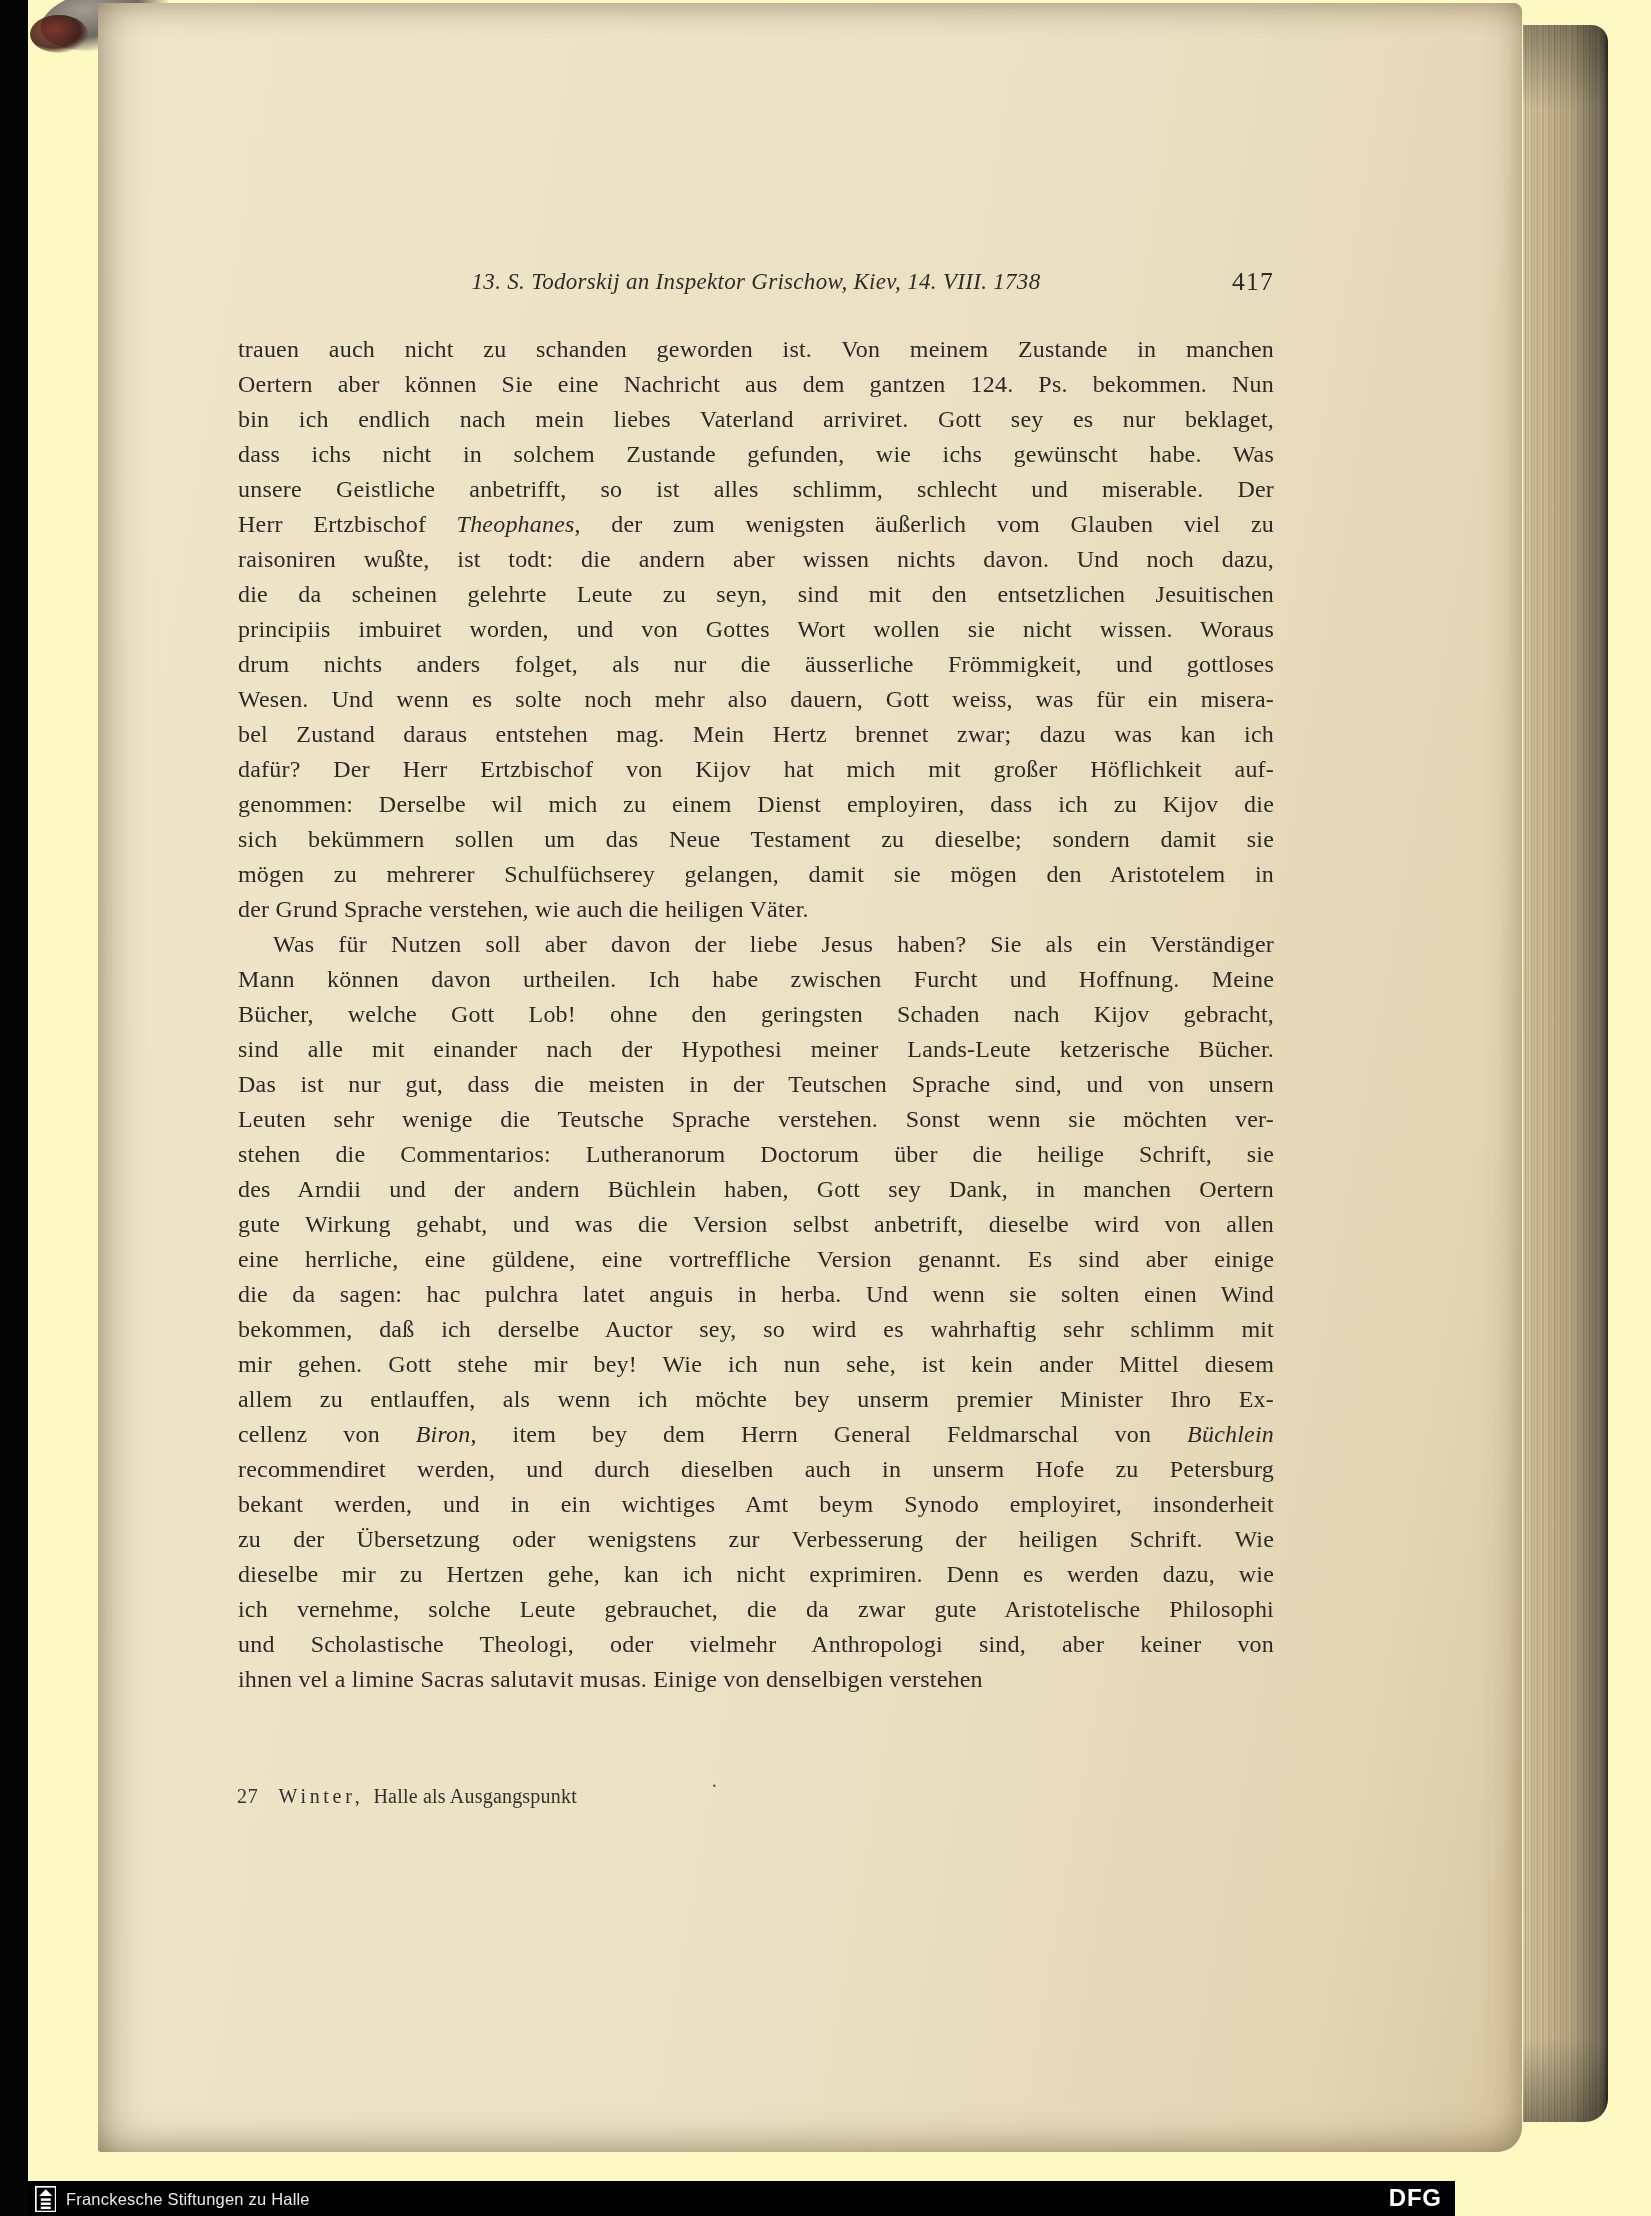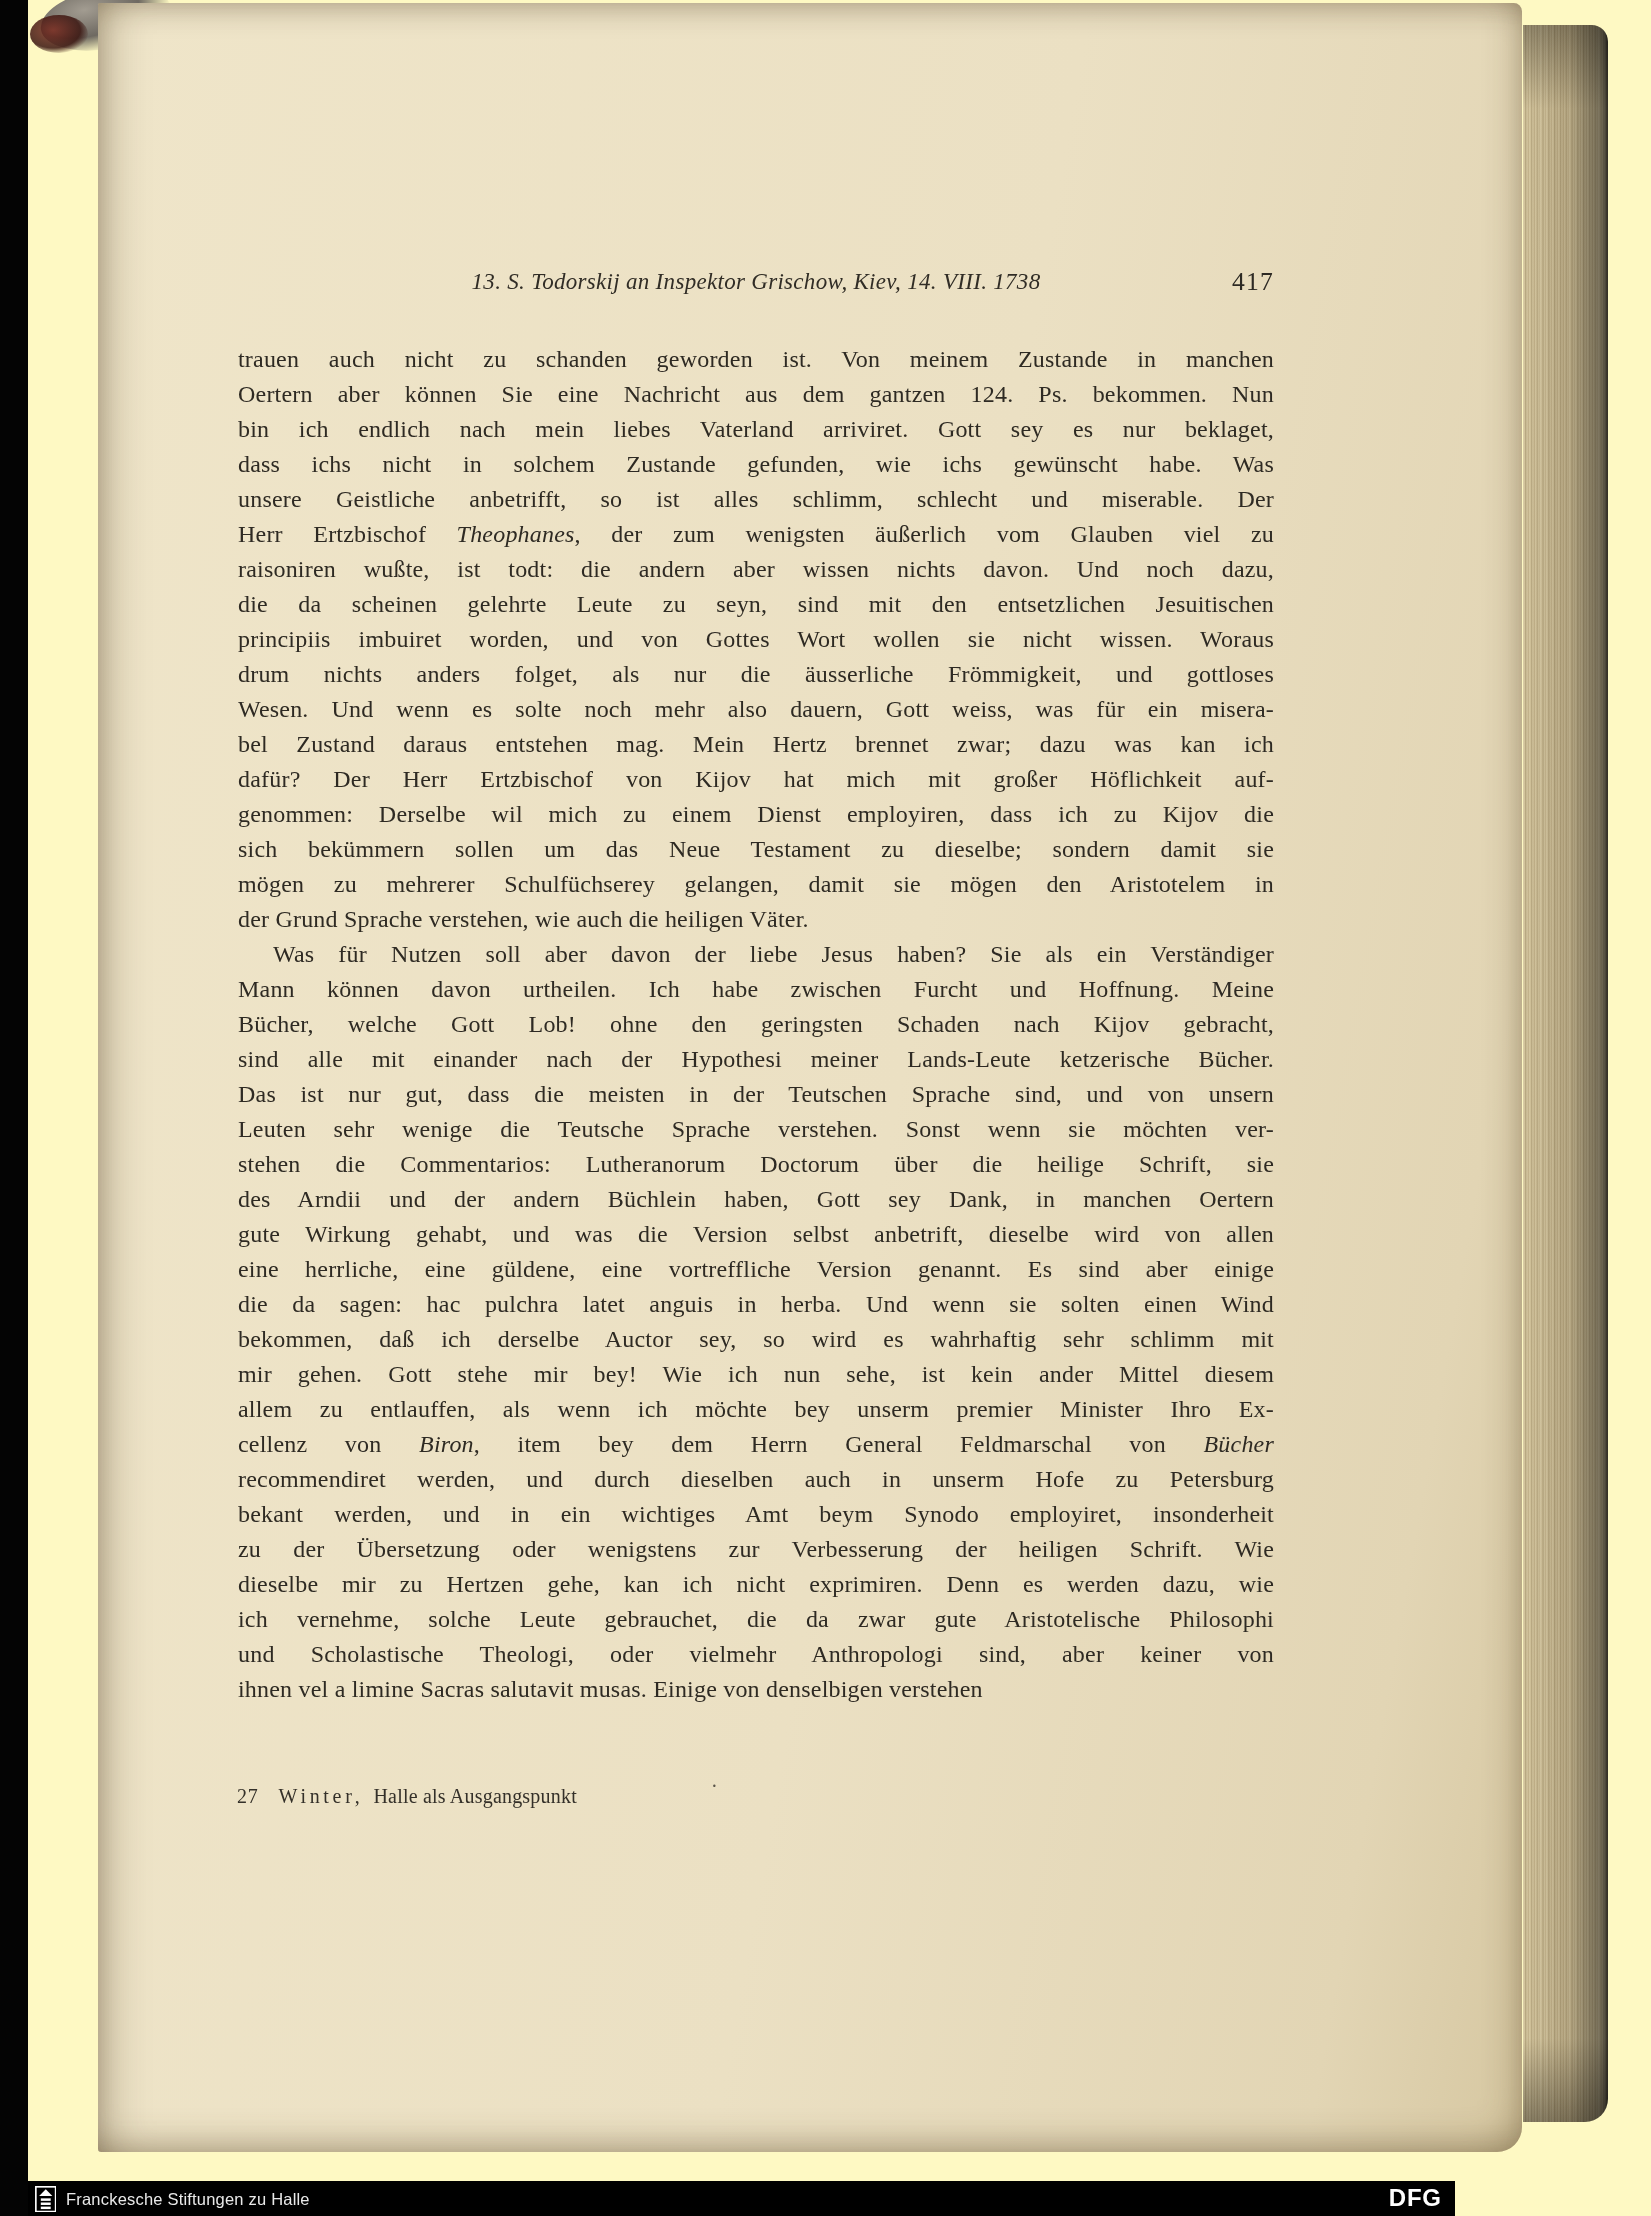--- a/index.html
+++ b/index.html
@@ -43,21 +43,21 @@
   }
   .header-title {
     display: block; text-align: center; font-style: italic;
     font-size: 23px; letter-spacing: 0.3px;
   }
   .page-number {
     position: absolute; right: 0; top: -2.5px;
     font-size: 25.6px; letter-spacing: 1.2px; color: #2d2a24;
   }
   .body-text {
-    position: absolute; left: 140px; top: 339px; width: 1036px;
+    position: absolute; left: 140px; top: 329px; width: 1036px;
     color: #2e2a23; font-size: 24px; letter-spacing: 0.2px;
   }
   .line {
     height: 35px; line-height: 35px;
     text-align: justify; text-align-last: justify;
   }
   .line.last { text-align: left; text-align-last: left; }
   .line.indent { text-indent: 35px; }
   .line i { font-style: italic; }
   .footnote {
@@ -141,21 +141,21 @@
           <div class="line">Das ist nur gut, dass die meisten in der Teutschen Sprache sind, und von unsern</div>
           <div class="line">Leuten sehr wenige die Teutsche Sprache verstehen. Sonst wenn sie möchten ver-</div>
           <div class="line">stehen die Commentarios: Lutheranorum Doctorum über die heilige Schrift, sie</div>
           <div class="line">des Arndii und der andern Büchlein haben, Gott sey Dank, in manchen Oertern</div>
           <div class="line">gute Wirkung gehabt, und was die Version selbst anbetrift, dieselbe wird von allen</div>
           <div class="line">eine herrliche, eine güldene, eine vortreffliche Version genannt. Es sind aber einige</div>
           <div class="line">die da sagen: hac pulchra latet anguis in herba. Und wenn sie solten einen Wind</div>
           <div class="line">bekommen, daß ich derselbe Auctor sey, so wird es wahrhaftig sehr schlimm mit</div>
           <div class="line">mir gehen. Gott stehe mir bey! Wie ich nun sehe, ist kein ander Mittel diesem</div>
           <div class="line">allem zu entlauffen, als wenn ich möchte bey unserm premier Minister Ihro Ex-</div>
-          <div class="line">cellenz von <i>Biron</i>, item bey dem Herrn General Feldmarschal von <i>Bücher</i></div>
+          <div class="line">cellenz von <i>Biron</i>, item bey dem Herrn General Feldmarschal von <i>Büchlein</i></div>
           <div class="line">recommendiret werden, und durch dieselben auch in unserm Hofe zu Petersburg</div>
           <div class="line">bekant werden, und in ein wichtiges Amt beym Synodo employiret, insonderheit</div>
           <div class="line">zu der Übersetzung oder wenigstens zur Verbesserung der heiligen Schrift. Wie</div>
           <div class="line">dieselbe mir zu Hertzen gehe, kan ich nicht exprimiren. Denn es werden dazu, wie</div>
           <div class="line">ich vernehme, solche Leute gebrauchet, die da zwar gute Aristotelische Philosophi</div>
           <div class="line">und Scholastische Theologi, oder vielmehr Anthropologi sind, aber keiner von</div>
           <div class="line last">ihnen vel a limine Sacras salutavit musas. Einige von denselbigen verstehen</div>
         </div>
       </div>
 

